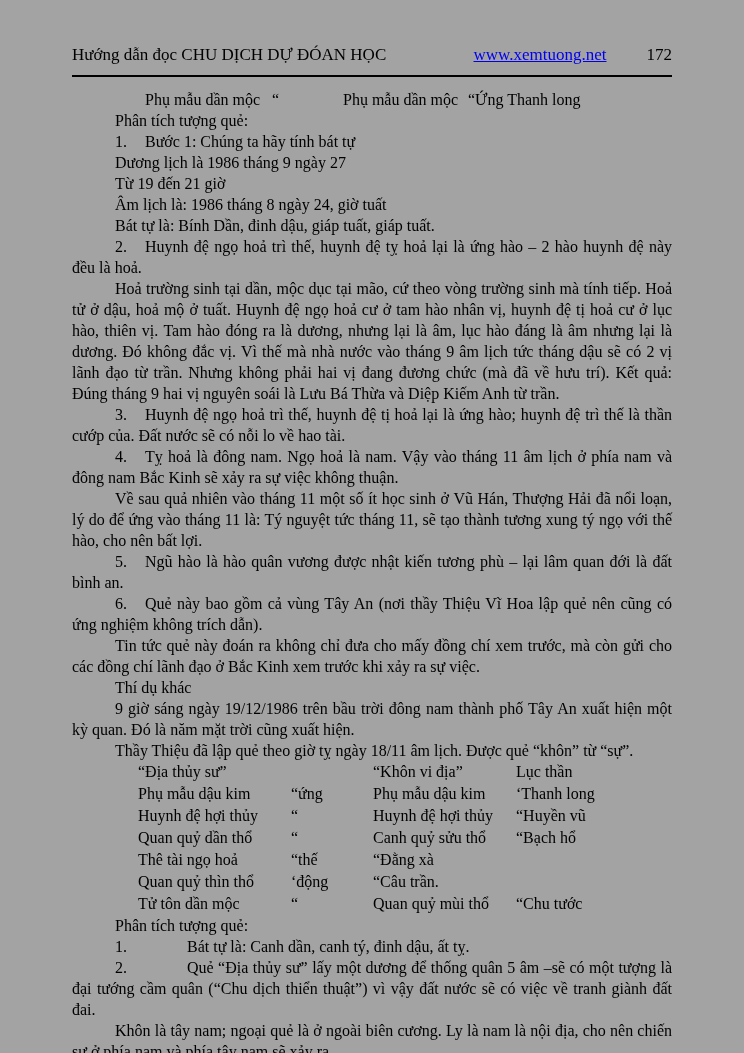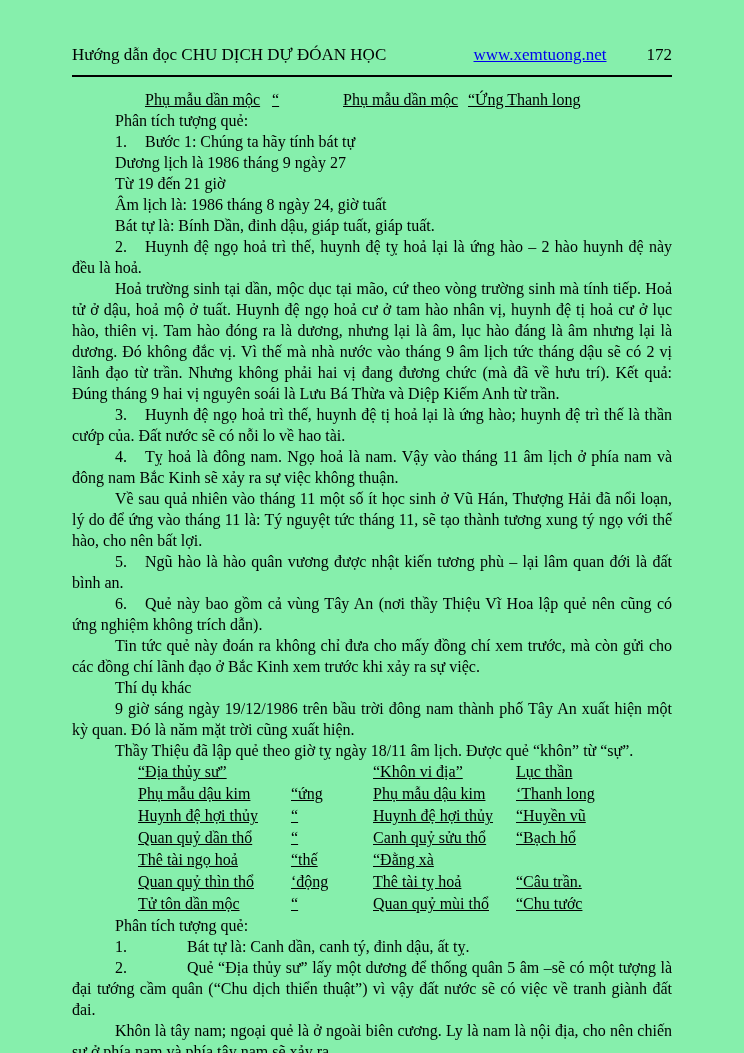--- a/index.html
+++ b/index.html
@@ -1,34 +1,34 @@
 <!DOCTYPE html>
 <html lang="vi"><head>
 <meta charset="utf-8">
 <style>
   html,body { margin:0; padding:0; background:#ffffff; }
   .page {
-    position:relative; width:744px; height:1053px; background:#86efac;
+    position:relative; width:744px; height:1053px; background:#a3a3a3;
     font-family:"Liberation Serif","DejaVu Serif",serif;
     color:#000; overflow:hidden;
   }
   .hdr {
     display:flex; justify-content:space-between; align-items:baseline;
     padding:45px 72px 0 72px; font-size:17px; line-height:20px;
   }
   .hdr-right { display:flex; align-items:flex-end; }
   .hdr-link { color:#0000ee; text-decoration:underline; cursor:pointer; }
   .hdr-page { margin-left:40px; }
   .rule { margin:10px 72px 0 72px; border-top:2px solid #000; }
   .content { padding:12px 72px 0 72px; font-size:16px; line-height:21px; }
   p.p { margin:0; text-align:justify; text-indent:43px; }
   .num-s { display:inline-block; width:30px; text-indent:0; }
   .num-w { display:inline-block; width:72px; text-indent:0; }
   .gtable { margin:0; }
-  .grow { display:grid; line-height:21px;text-decoration:underline; }
+  .grow { display:grid; line-height:21px; }
   .gtable-top .grow { grid-template-columns:127px 71px 125px auto; margin-left:73px; }
   .gtable-main .grow { grid-template-columns:153px 82px 143px auto; margin-left:66px; line-height:22px; }
   .gcell { white-space:nowrap; }
 </style>
 </head>
 <body>
 
 <div class="page">
 
   <div class="hdr">
@@ -95,21 +95,20 @@
         <span class="gcell">“Bạch hổ</span>
       </div>
       <div class="grow">
         <span class="gcell">Thê tài ngọ hoả</span>
         <span class="gcell">“thế</span>
         <span class="gcell">“Đằng xà</span>
       </div>
       <div class="grow">
         <span class="gcell">Quan quỷ thìn thổ</span>
         <span class="gcell">‘động</span>
-        <span class="gcell">Thê tài tỵ hoả</span>
         <span class="gcell">“Câu trần.</span>
       </div>
       <div class="grow">
         <span class="gcell">Tử tôn dần mộc</span>
         <span class="gcell">“</span>
         <span class="gcell">Quan quỷ mùi thổ</span>
         <span class="gcell">“Chu tước</span>
       </div>
     </div>
 

